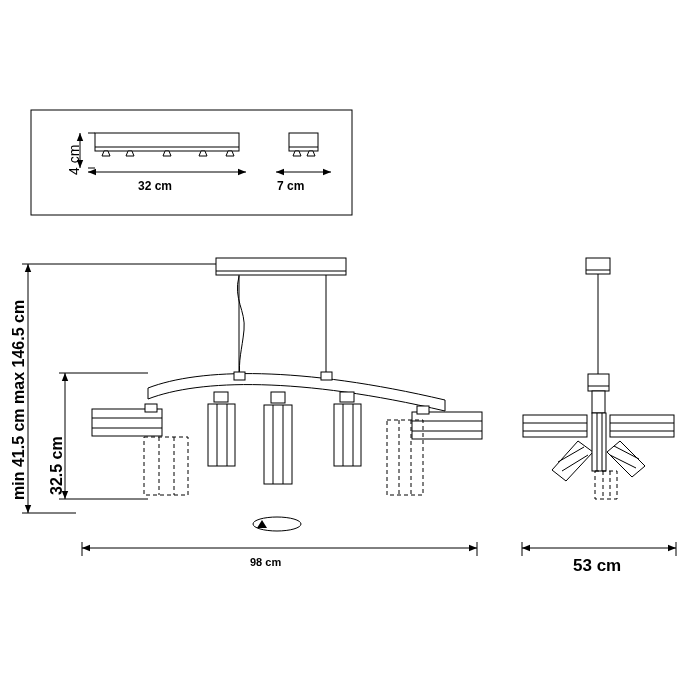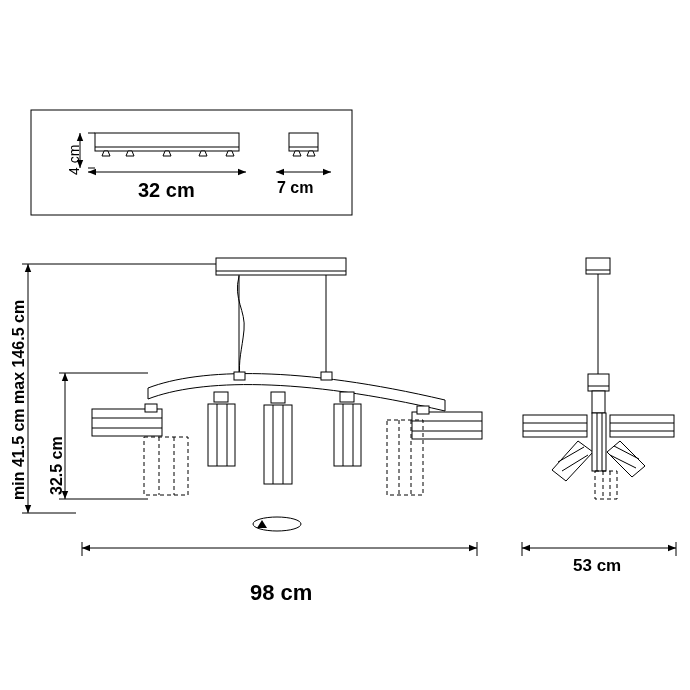--- a/index.html
+++ b/index.html
@@ -222,25 +222,25 @@
         <path d="M676,548 l-8,-3.2 l0,6.4 z" fill="#000" stroke="none"></path>
         <line x1="522" y1="542" x2="522" y2="556"></line>
         <line x1="676" y1="542" x2="676" y2="556"></line>
       </g>
     </g>
 
   </svg>
 
   <div class="dim-label vert" style="left:66px; top:175px; font-size:14px;">4 cm</div>
 
-  <div class="dim-label" style="left:138px; top:179px; font-size:20px; font-weight:bold;">32 cm</div>
-
-  <div class="dim-label" style="left:277px; top:179px; font-size:16px; font-weight:bold;">7 cm</div>
+  <div class="dim-label" style="left:138px; top:179px; font-size:12px; font-weight:bold;">32 cm</div>
+
+  <div class="dim-label" style="left:277px; top:179px; font-size:12px; font-weight:bold;">7 cm</div>
 
   <div class="dim-label vert" style="left:10px; top:500px; font-size:16px; font-weight:bold;">min 41.5 cm max 146.5 cm</div>
 
   <div class="dim-label vert" style="left:48px; top:495px; font-size:16px; font-weight:bold;">32.5 cm</div>
 
-  <div class="dim-label" style="left:250px; top:556px; font-size:22px; font-weight:bold;margin-top:24px;">98 cm</div>
+  <div class="dim-label" style="left:250px; top:556px; font-size:11px; font-weight:bold;">98 cm</div>
 
   <div class="dim-label" style="left:573px; top:556px; font-size:17px; font-weight:bold;">53 cm</div>
 
 </div>
 
 </body></html>

